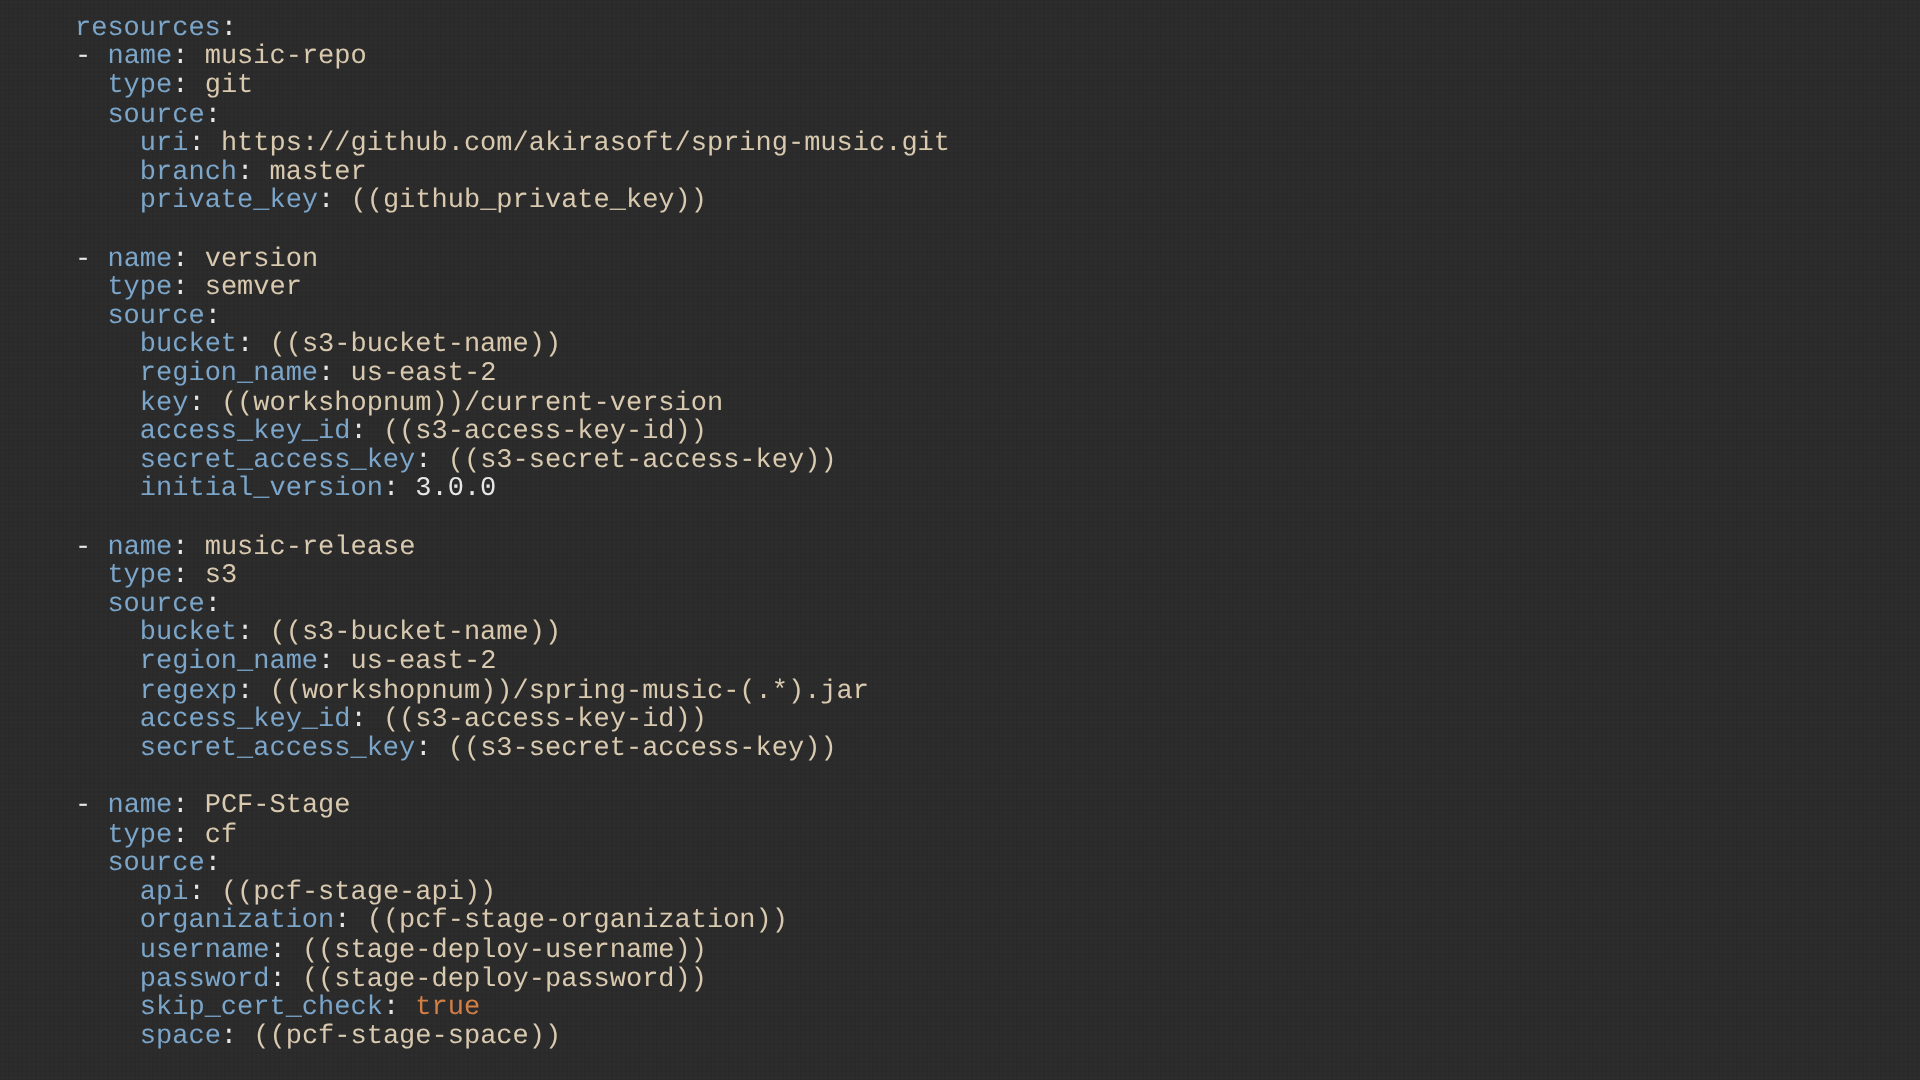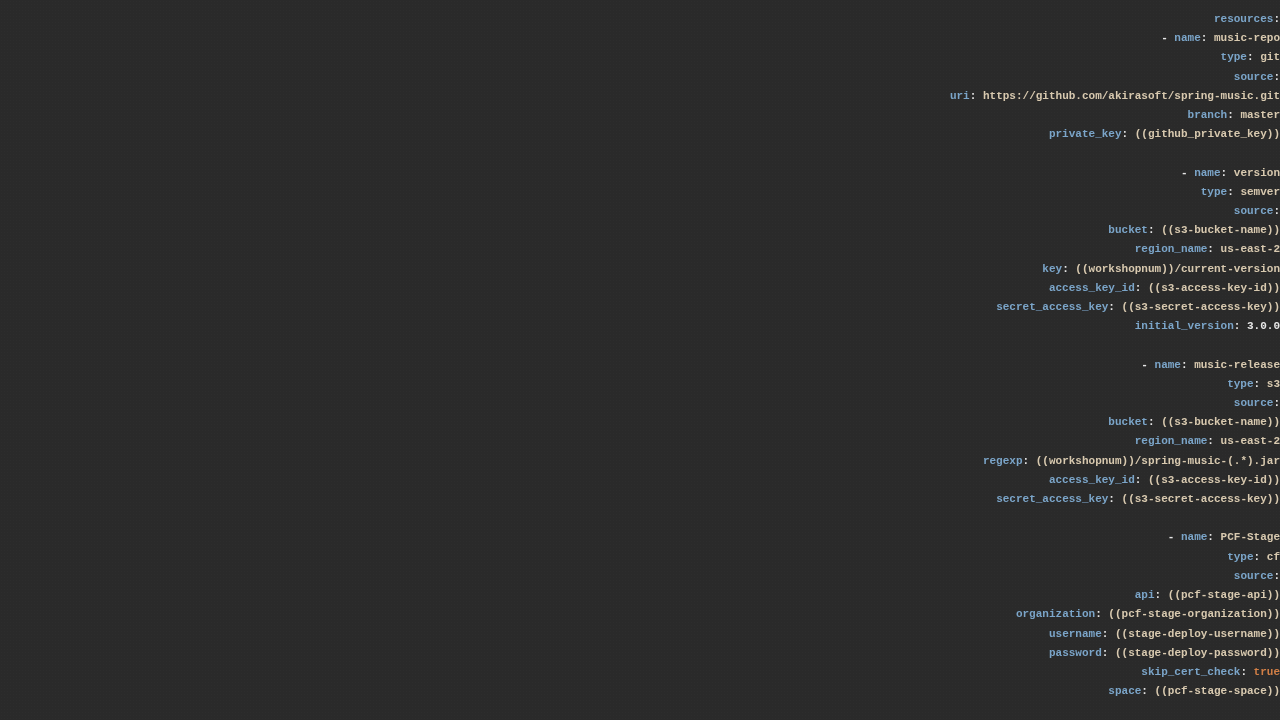--- a/index.html
+++ b/index.html
@@ -10,26 +10,25 @@
     background: #2a2a2a;
     background-image:
       radial-gradient(rgba(255,255,255,0.015) 1px, transparent 1px);
     background-size: 3px 3px;
     overflow: hidden;
   }
   pre.code {
     margin: 0;
     padding: 10px 0 0 50px;
     font-family: "SF Mono", "Menlo", "Consolas", "Liberation Mono", monospace;
-    font-size: 11px;
+    font-size: 18px;
     line-height: 19.2px;
-    font-weight: 700;
+    font-weight: 400;
     white-space: pre;
     color: #d8c9af;
-    text-align: right;
   }
   .k  { color: #7ba5c9; }   
   .v  { color: #d8c9af; }   
   .p  { color: #e6e6e6; }   
   .n  { color: #e6e6e6; }   
   .b  { color: #d27f46; }   
 </style>
 </head>
 <body>
 

